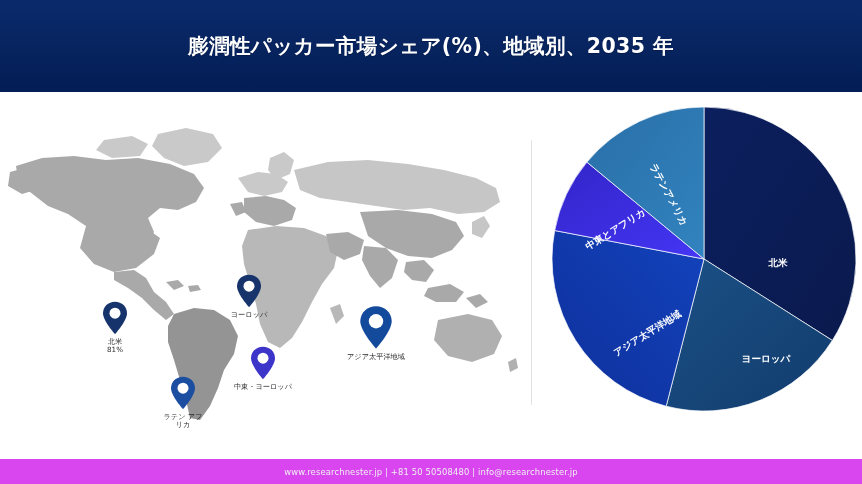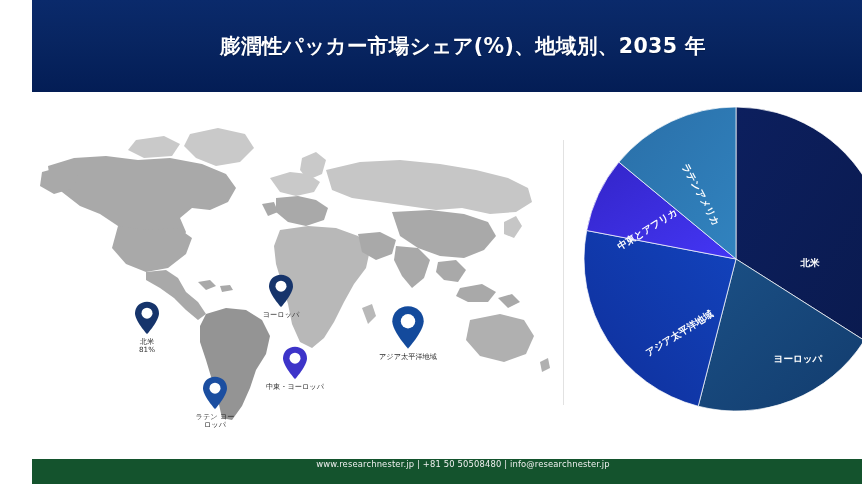--- a/index.html
+++ b/index.html
@@ -6,21 +6,20 @@
   html, body {
     width: 862px; height: 484px;
     background: #ffffff;
     font-family: "DejaVu Sans", "Liberation Sans", sans-serif;
     overflow: hidden;
   }
   .slide {
     position: relative;
     width: 818px; height: 484px;
     background: #ffffff;
-    margin-left: 32px;
   }
 
   
   .header {
     position: absolute;
     left: 0; top: 0;
     width: 862px; height: 92px;
     background: linear-gradient(180deg, #0a2a6b 0%, #082561 45%, #031d55 100%);
     display: flex;
     align-items: center;
@@ -94,22 +93,23 @@
     font-family: "DejaVu Sans", "Liberation Sans", sans-serif;
     font-size: 9.6px;
     font-weight: bold;
   }
 
   
   .footer {
     position: absolute;
     left: 0; top: 459px;
     width: 862px; height: 25px;
-    background: #14532d;
+    background: #d946ef;
     display: flex;
+    align-items: center;
     justify-content: center;
   }
   .footer-text {
     color: #f0f0f0;
     font-size: 8.4px;
     letter-spacing: 0.15px;
     white-space: nowrap;
   }
 </style>
 </head>
@@ -221,21 +221,21 @@
           <circle cx="13" cy="12.2" r="5.5" fill="#ffffff"></circle>
         </svg>
         <div class="plabel">中東・ヨーロッパ</div>
       </div>
 
       <div class="pin" style="left:183px; top:318px;">
         <svg class="glyph" viewBox="0 0 26 34">
           <path d="M13 0.8 C6 0.8 1 5.9 1 12.3 C1 20 13 33.2 13 33.2 C13 33.2 25 20 25 12.3 C25 5.9 20 0.8 13 0.8 Z" fill="#1b4ea0"></path>
           <circle cx="13" cy="12.2" r="5.5" fill="#ffffff"></circle>
         </svg>
-        <div class="plabel two">ラテン ヨーロッパ</div>
+        <div class="plabel two">ラテン アフリカ</div>
       </div>
 
     </div>
 
     <div class="pie-panel">
       <svg class="pie-svg" width="320" height="320" viewBox="0 0 320 320">
         <defs>
           <linearGradient id="gNA" x1="0" y1="0" x2="1" y2="1">
             <stop offset="0%" stop-color="#0c1f5e"></stop>
               <stop offset="100%" stop-color="#0a1a4e"></stop>

